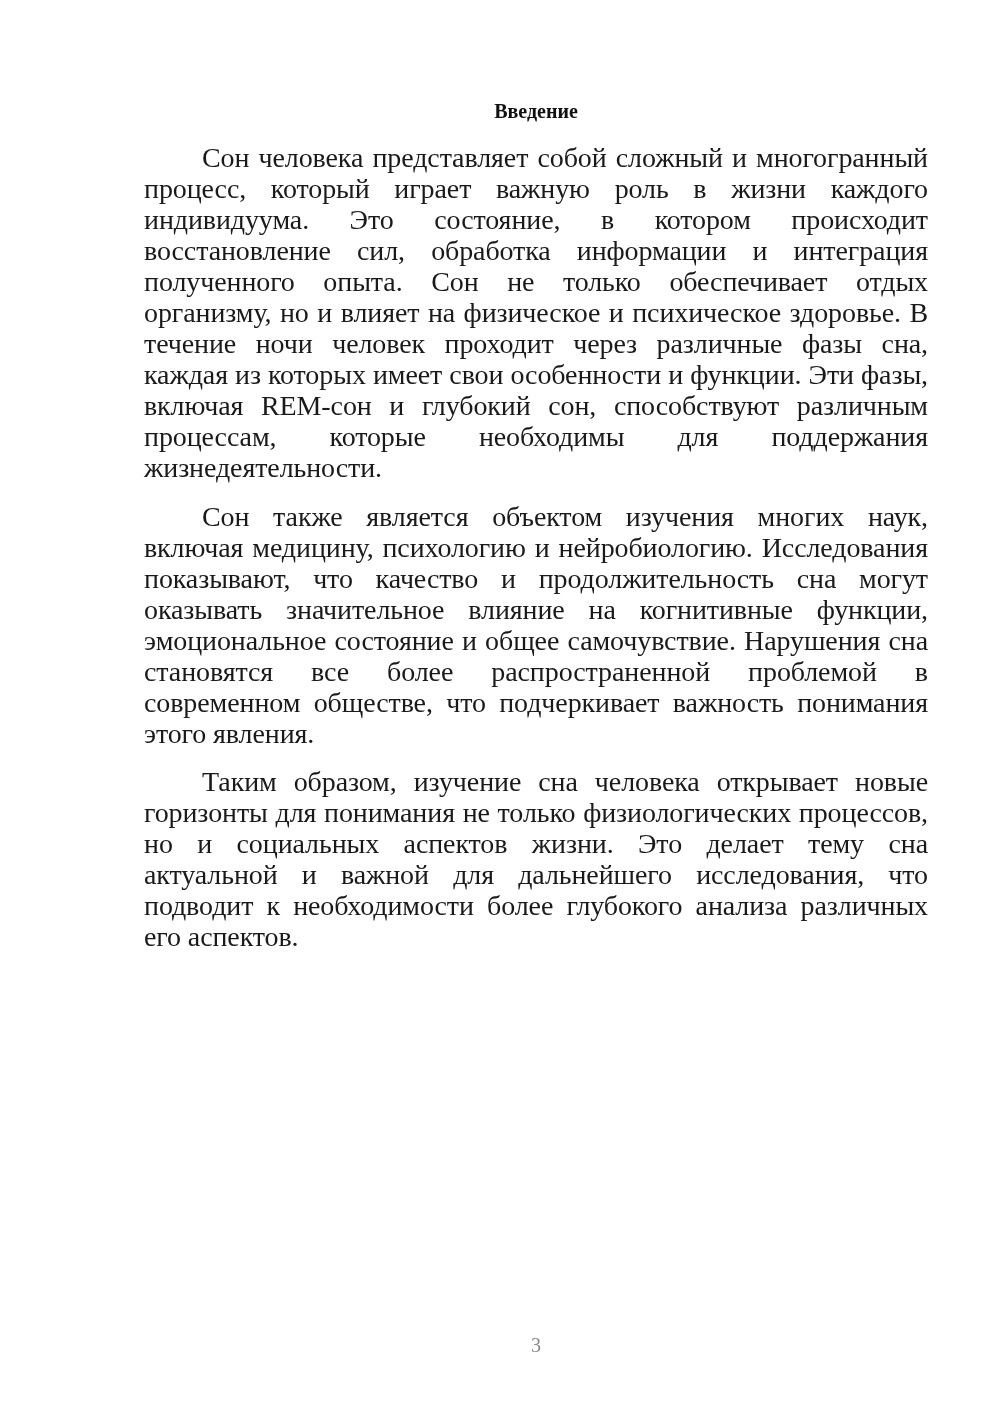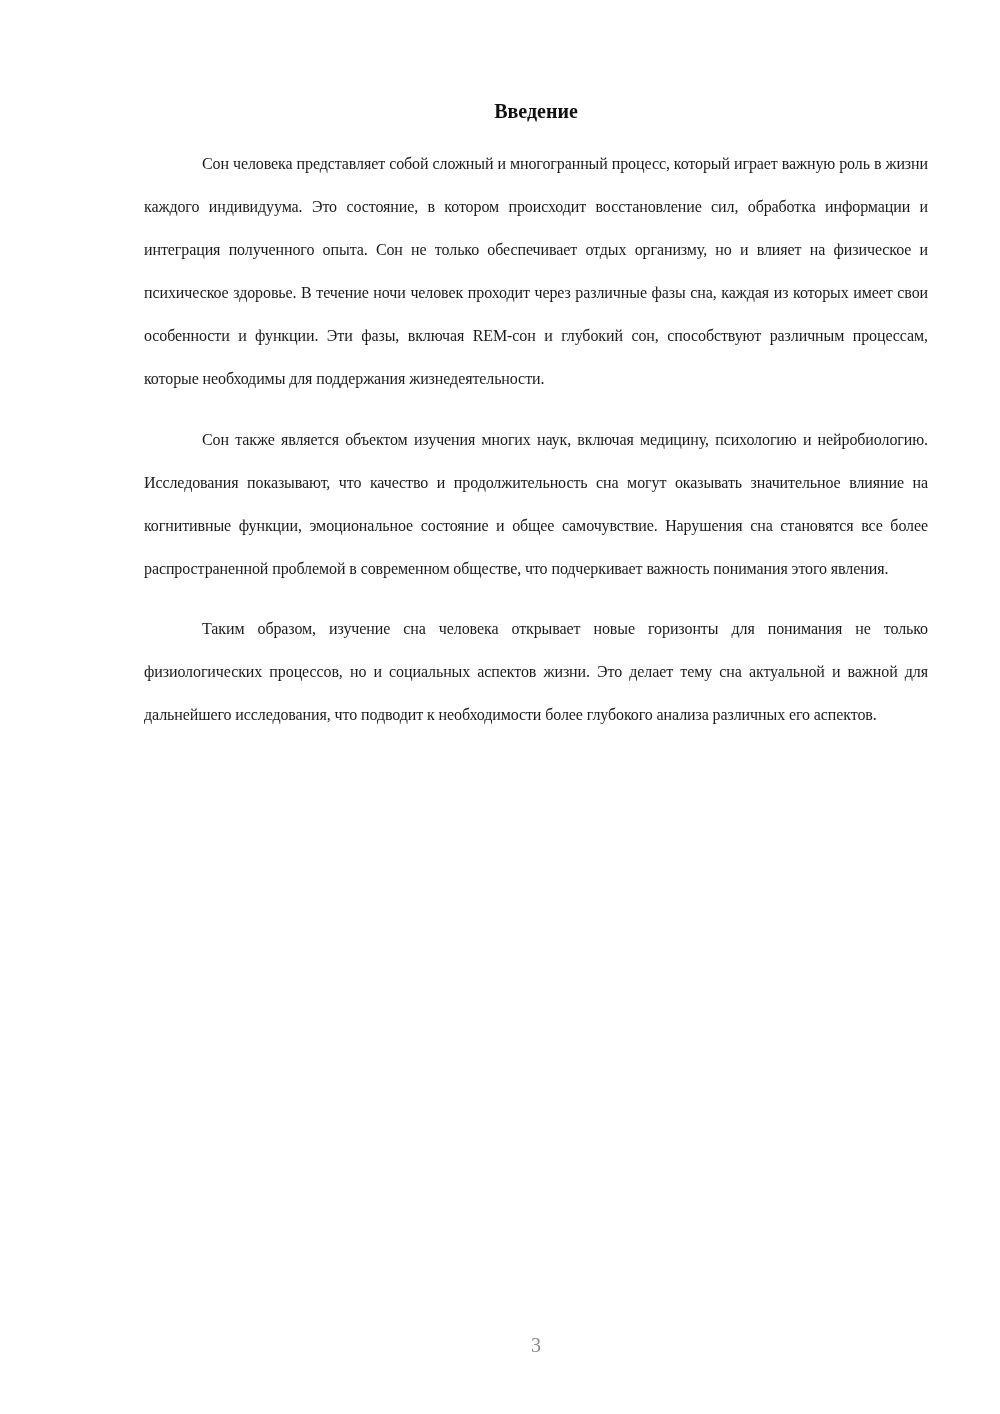--- a/index.html
+++ b/index.html
@@ -34,22 +34,22 @@
       color: #111;
     }
     .content {
       position: absolute;
       left: 144px;
       width: 784px;
       top: 142px;
     }
     .para {
       margin: 0 0 17.5px 0;
-      font-size: 16px;
-      line-height: 43px;
+      font-size: 28px;
+      line-height: 31px;
       text-align: justify;
       text-indent: 58px;
       letter-spacing: -0.1px;
       word-spacing: 0px;
     }
     .page-number {
       position: absolute;
       left: 0;
       width: 1072px;
       top: 1334px;

